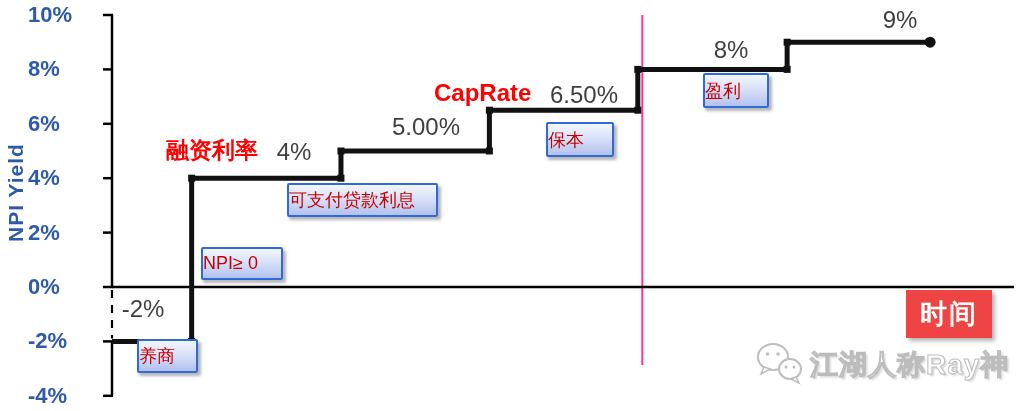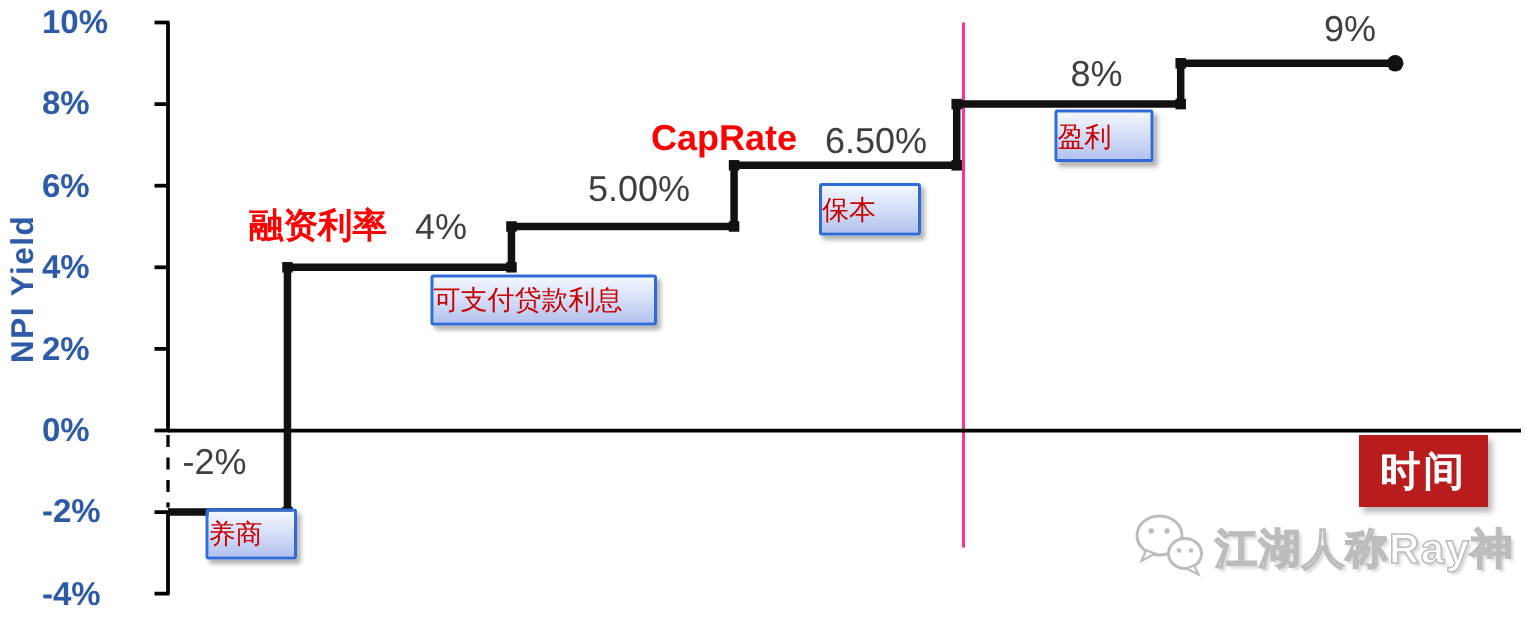--- a/index.html
+++ b/index.html
@@ -25,21 +25,21 @@
   }
   .callout{
     position:absolute;display:flex;align-items:center;justify-content:flex-start;
     border:2px solid #2E6BD8;border-radius:2px;
     background:linear-gradient(180deg,#F2F6FE 0%,#D8E1F8 45%,#B3C2EE 100%);
     box-shadow:2.5px 3px 3px rgba(110,110,110,.5);
     color:#C90000;font-size:18px;white-space:nowrap;
   }
   .timebox{
     position:absolute;left:906px;top:290px;width:86px;height:48px;
-    background:#b91c1c;display:flex;align-items:center;justify-content:center;
+    background:#ef4444;display:flex;align-items:center;justify-content:center;
     color:#fff;font-size:27px;font-weight:bold;letter-spacing:2px;
     box-shadow:2.5px 3px 4px rgba(120,120,120,.55);
   }
   .watermark{
     position:absolute;left:754px;top:338px;display:flex;align-items:center;gap:4px;
   }
   .wmtext{
     font-size:28px;font-weight:bold;color:#ffffff;
     -webkit-text-stroke:1px #bcbcbc;
     text-shadow:2px 2px 2px #d9d9d9;
@@ -97,20 +97,23 @@
   <div class="stepval" style="left:544px;top:82px;width:80px">6.50%</div>
   <div class="stepval" style="left:709px;top:37px;width:44px">8%</div>
   <div class="stepval" style="left:872px;top:7px;width:56px">9%</div>
 
   <div class="redlab" style="left:166px;top:135px;font-size:23px">融资利率</div>
   <div class="redlab" style="left:434px;top:79px;font-size:24px">CapRate</div>
 
   <div class="callout" style="left:137px;top:339px;width:57px;height:30px">
     <span>养商</span>
   </div>
+  <div class="callout" style="left:201px;top:247px;width:78px;height:29px">
+    <span>NPI≥ 0</span>
+  </div>
   <div class="callout" style="left:287px;top:183px;width:147px;height:30px">
     <span>可支付贷款利息</span>
   </div>
   <div class="callout" style="left:546px;top:122px;width:64px;height:31px">
     <span>保本</span>
   </div>
   <div class="callout" style="left:703px;top:73px;width:62px;height:31px">
     <span>盈利</span>
   </div>
 

